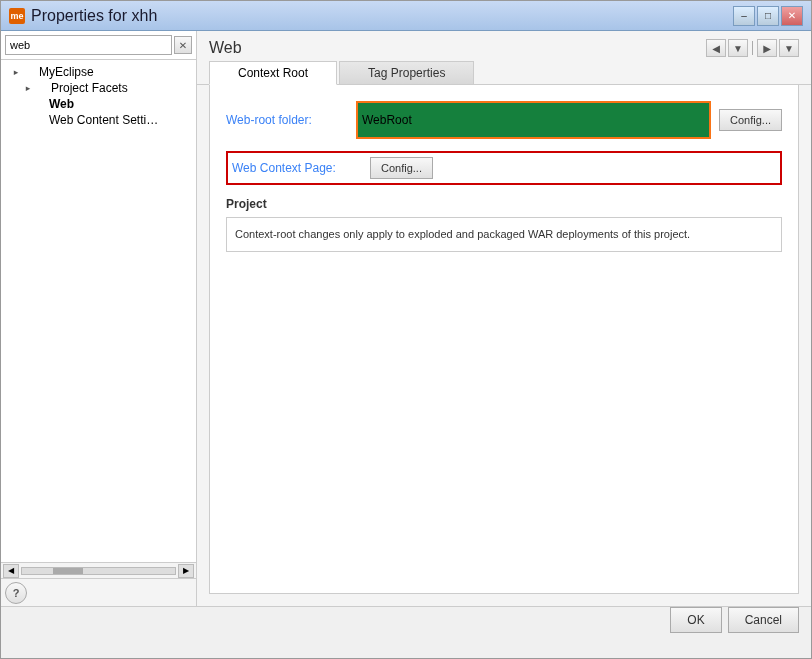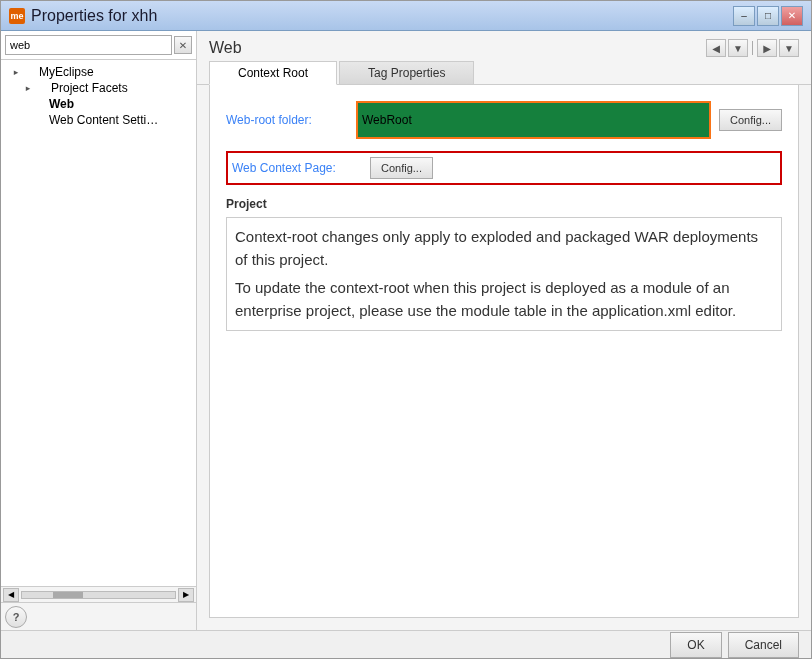--- a/index.html
+++ b/index.html
@@ -309,34 +309,33 @@
       font-weight: bold;
       color: #333;
       margin-bottom: 6px;
     }
     .notice-box {
       border: 1px solid #ccc;
       padding: 8px;
       background: white;
     }
     .notice-text {
-      font-size: 15px;
+      font-size: 11px;
       color: #333;
       line-height: 1.5;
       margin-bottom: 6px;
     }
     .notice-text:last-child { margin-bottom: 0; }
 
     
     .bottom-bar {
-      height: 28px;
+      height: 52px;
       background: #f0f0f0;
       border-top: 1px solid #ccc;
       display: flex;
-      align-items: center;
       justify-content: flex-end;
       padding: 0 12px;
       gap: 6px;
     }
     .bottom-btn {
       padding: 4px 16px;
       height: 26px;
       border: 1px solid #aaa;
       background: linear-gradient(to bottom, #f8f8f8, #e0e0e0);
       cursor: pointer;
@@ -437,21 +436,20 @@
 
         <div class="highlighted-row">
           <span class="form-label">Web Context Page:</span>
           <button class="form-config-btn">Config...</button>
         </div>
 
         <div class="notice-section">
           <div class="notice-title">Project</div>
           <div class="notice-box">
             <div class="notice-text">Context-root changes only apply to exploded and packaged WAR deployments of this project.</div>
-            <div class="notice-text">To update the context-root when this project is deployed as a module of an enterprise project, please use the module table in the application.xml editor.</div>
           </div>
         </div>
       </div>
     </div>
   </div>
 
   <div class="bottom-bar">
     <button class="bottom-btn">OK</button>
     <button class="bottom-btn">Cancel</button>
   </div>

